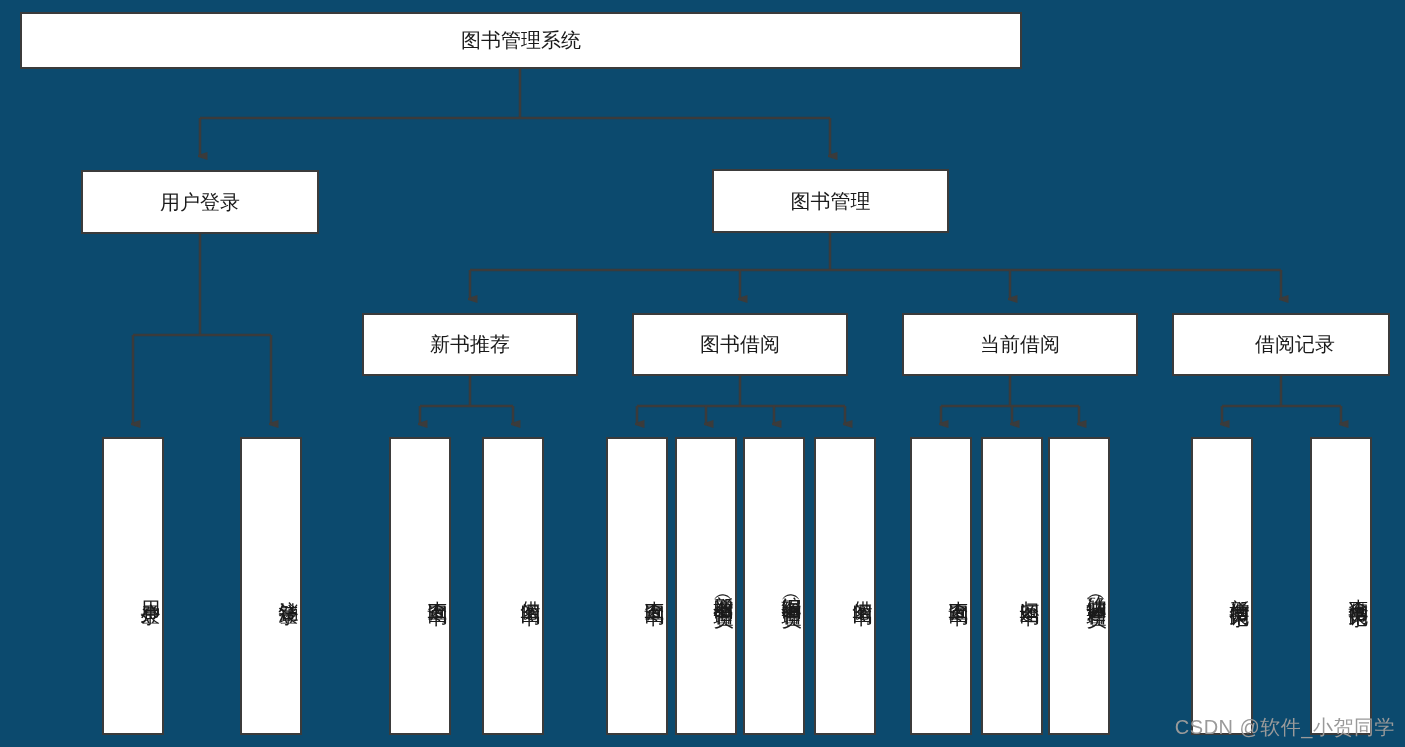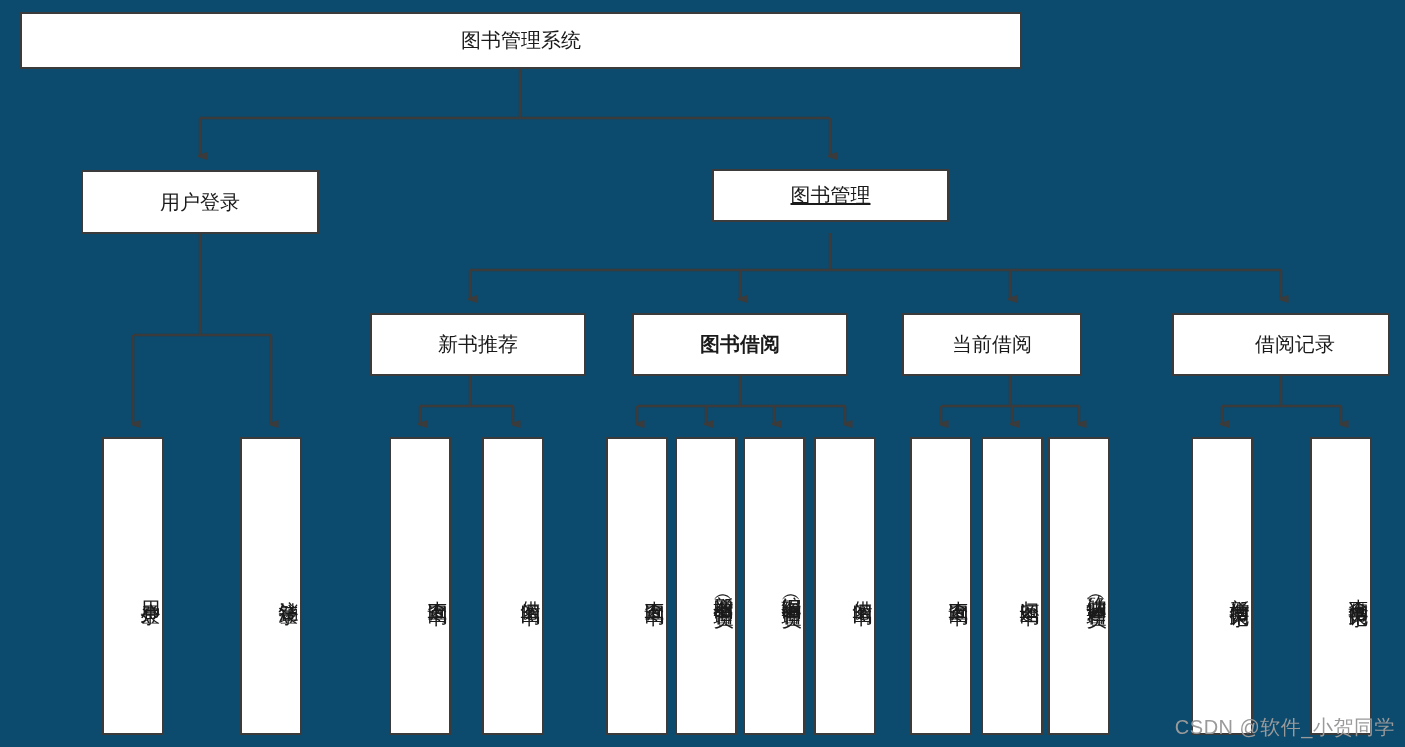--- a/index.html
+++ b/index.html
@@ -118,31 +118,31 @@
     </g>
   </svg>
 
   <div class="node h" style="left:20px; top:12px; width:1002px; height:57px;">
     <span>图书管理系统</span>
   </div>
 
   <div class="node h" style="left:81px; top:170px; width:238px; height:64px;">
     <span>用户登录</span>
   </div>
-  <div class="node h" style="left:712px; top:169px; width:237px; height:53px;text-decoration:underline;">
+  <div class="node h" style="left:712px; top:169px; width:237px; height:64px;">
     <span>图书管理</span>
   </div>
 
-  <div class="node h" style="left:370px; top:313px; width:216px; height:63px;">
+  <div class="node h" style="left:362px; top:313px; width:216px; height:63px;">
     <span>新书推荐</span>
   </div>
-  <div class="node h" style="left:632px; top:313px; width:216px; height:63px;font-weight:bold;">
+  <div class="node h" style="left:632px; top:313px; width:216px; height:63px;">
     <span>图书借阅</span>
   </div>
-  <div class="node h" style="left:902px; top:313px; width:180px; height:63px;text-align:center;">
+  <div class="node h" style="left:902px; top:313px; width:236px; height:63px;text-align:center;">
     <span>当前借阅</span>
   </div>
   <div class="node h" style="left:1172px; top:313px; width:218px; height:63px;padding-left:28px;">
     <span>借阅记录</span>
   </div>
 
   <div class="node v" style="left:102px; top:437px; width:62px; height:298px;">
     <span>用户登录</span>
   </div>
   <div class="node v" style="left:240px; top:437px; width:62px; height:298px;">

